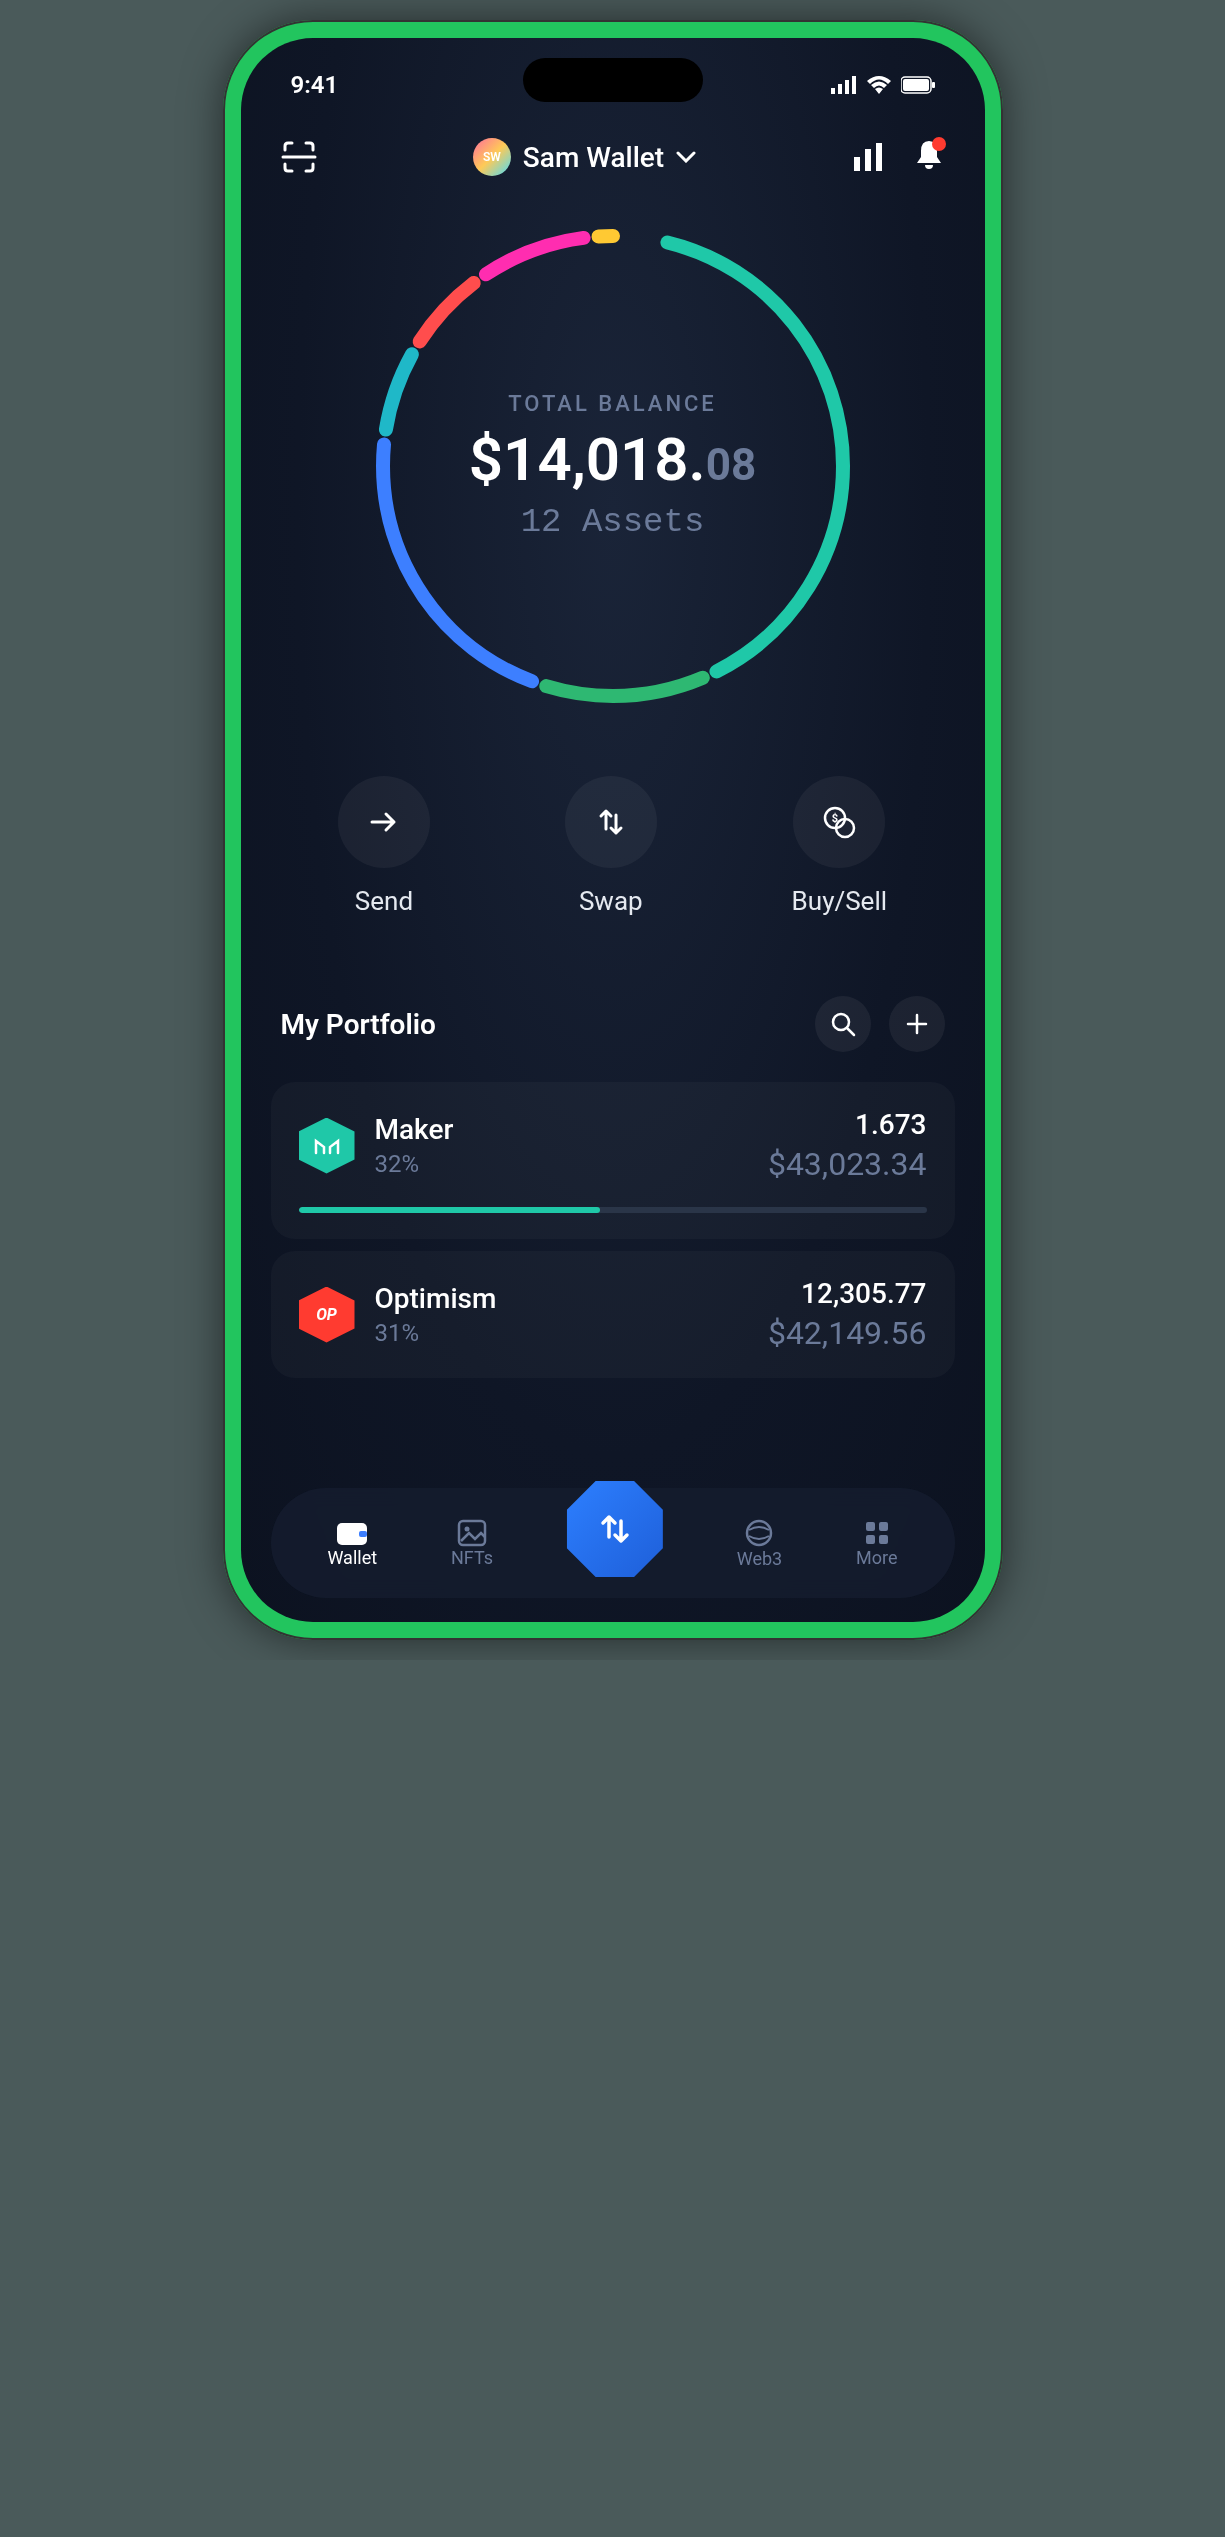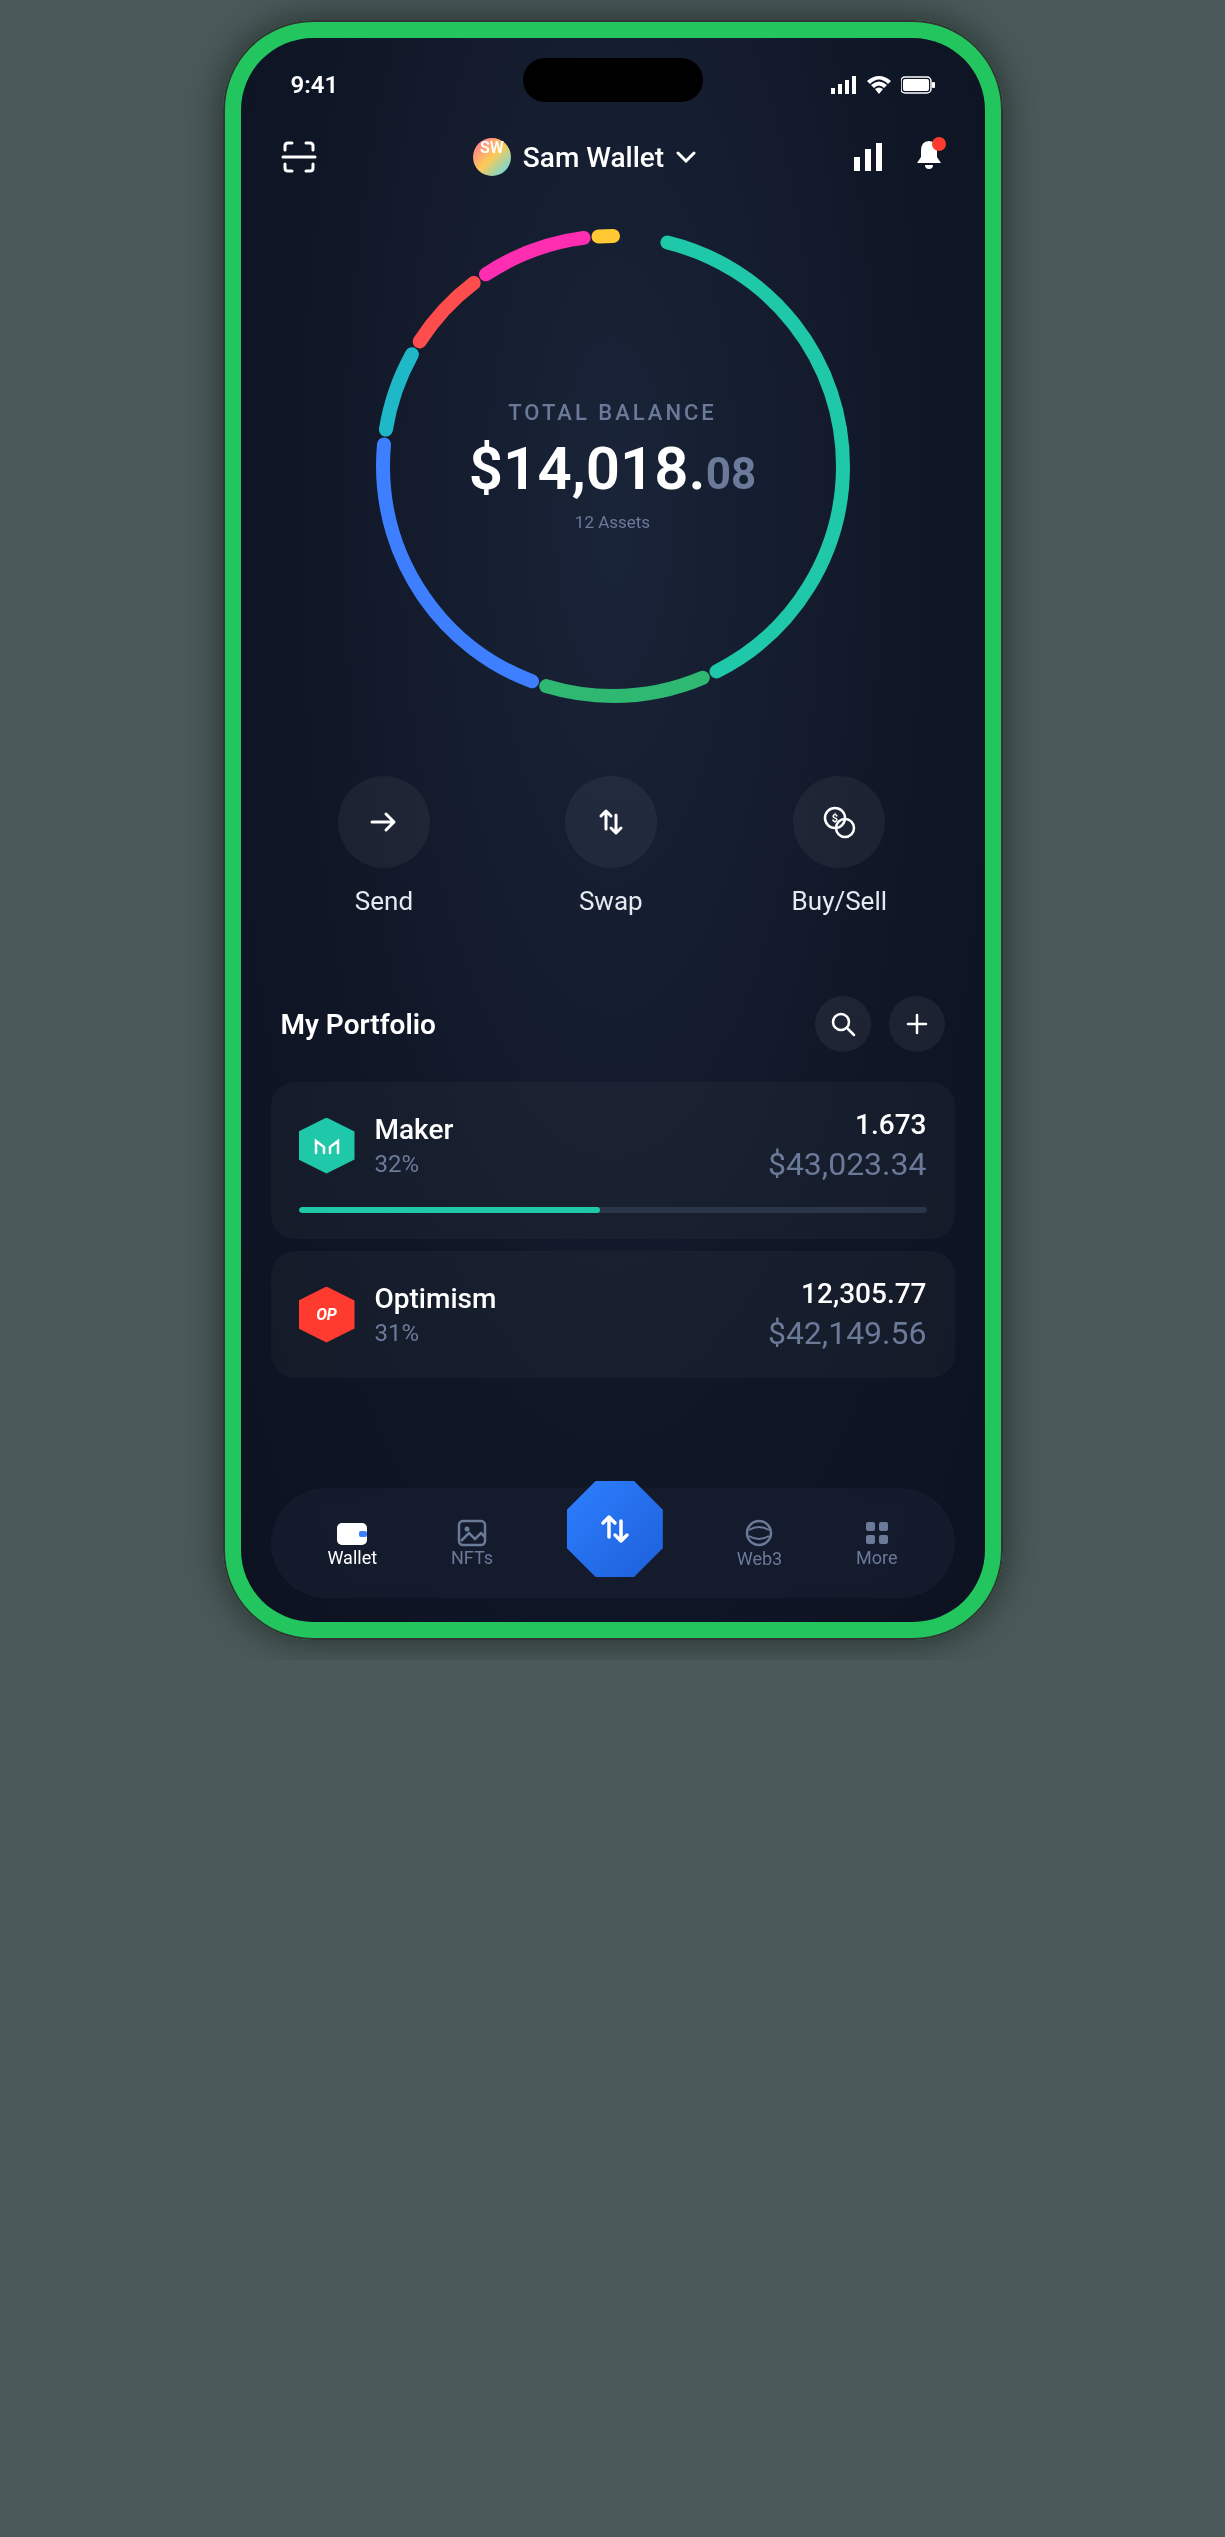--- a/index.html
+++ b/index.html
@@ -65,22 +65,23 @@
     color: #fff;
     font-size: 28px;
     font-weight: 500;
   }
   .avatar {
     width: 38px;
     height: 38px;
     border-radius: 50%;
     background: linear-gradient(135deg, #ff6b9d, #feca57, #48dbfb);
     display: flex;
+    align-items: center;
     justify-content: center;
-    font-size: 16px;
+    font-size: 12px;
     color: #fff;
     font-weight: 600;
   }
   .bell-wrap { position: relative; }
   .red-dot {
     position: absolute;
     top: -2px; right: -2px;
     width: 14px; height: 14px;
     background: #ff3b30;
     border-radius: 50%;
@@ -110,21 +111,22 @@
   }
   .balance-amount {
     color: #fff;
     font-size: 60px;
     font-weight: 600;
     margin: 8px 0;
   }
   .balance-cents { color: #6b7a99; font-size: 44px; font-weight: 700; }
   .assets-count {
     color: #6b7a99;
-    font-size: 17px;
+    font-size: 34px;
+    font-family: Liberation Mono, monospace;
   }
   .actions {
     display: flex;
     justify-content: space-around;
     padding: 50px 30px 30px;
   }
   .action {
     display: flex;
     flex-direction: column;
     align-items: center;

